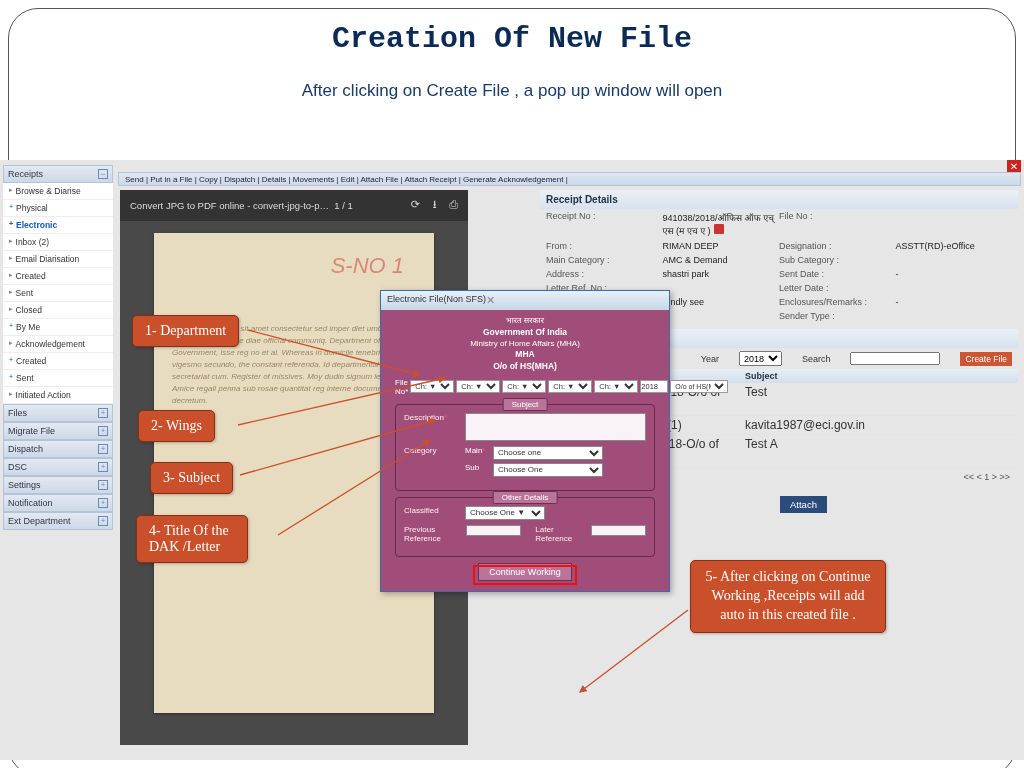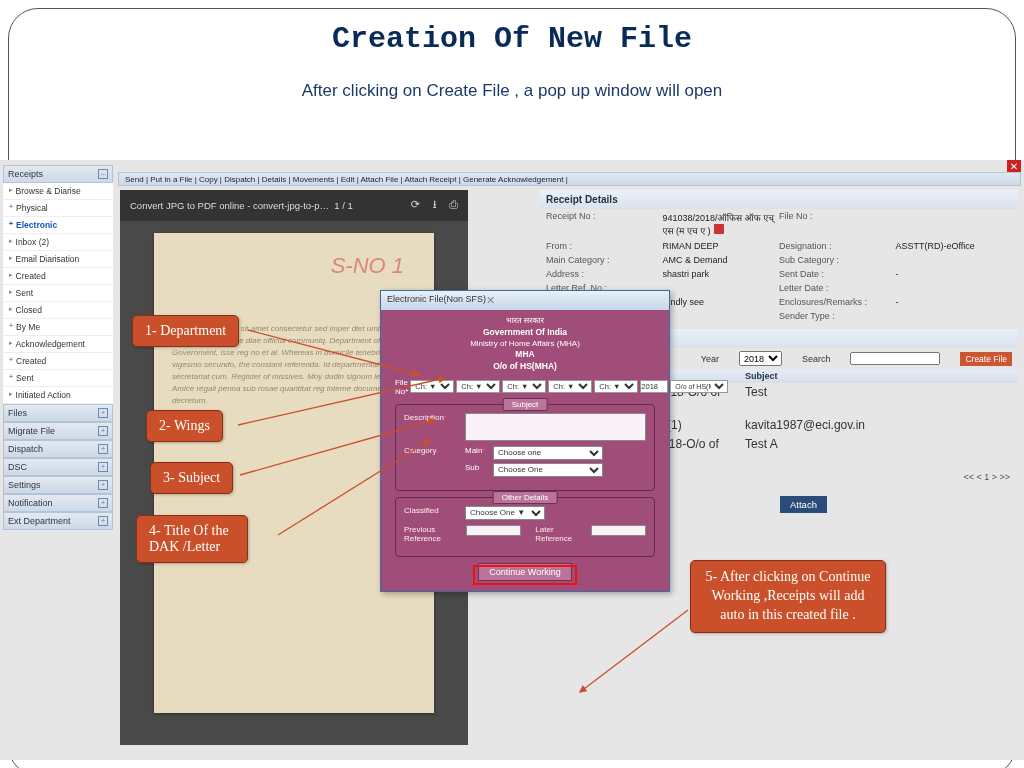--- a/index.html
+++ b/index.html
@@ -330,21 +330,21 @@
             <span class="lab" style="width:75px;margin-left:8px">Later Reference</span>
             <input type="text" style="width: 55px;">
           </div>
       </div>
       <button class="continue-btn">Continue Working</button>
       <div class="red-box" style="bottom:6px;left:92px;width:104px;height:20px"></div>
     </div>
   </div>
 
   <div class="callout" style="top:155px;left:132px">1- Department</div>
-  <div class="callout" style="top:250px;left:146px">2- Wings</div>
+  <div class="callout" style="top:250px;left:138px">2- Wings</div>
   <div class="callout" style="top:302px;left:150px">3- Subject</div>
   <div class="callout" style="top:355px;left:136px;width:112px">4- Title Of the DAK /Letter</div>
   <div class="callout big" style="top:400px;left:690px">5- After clicking on Continue Working ,Receipts will add auto in this created file .</div>
 
   <svg class="arrows">
     <defs>
         <marker id="ah" markerWidth="6" markerHeight="6" refX="5" refY="3" orient="auto">
           <path d="M0,0 L6,3 L0,6 Z" fill="#c9502a"></path>
         </marker>
       </defs>

